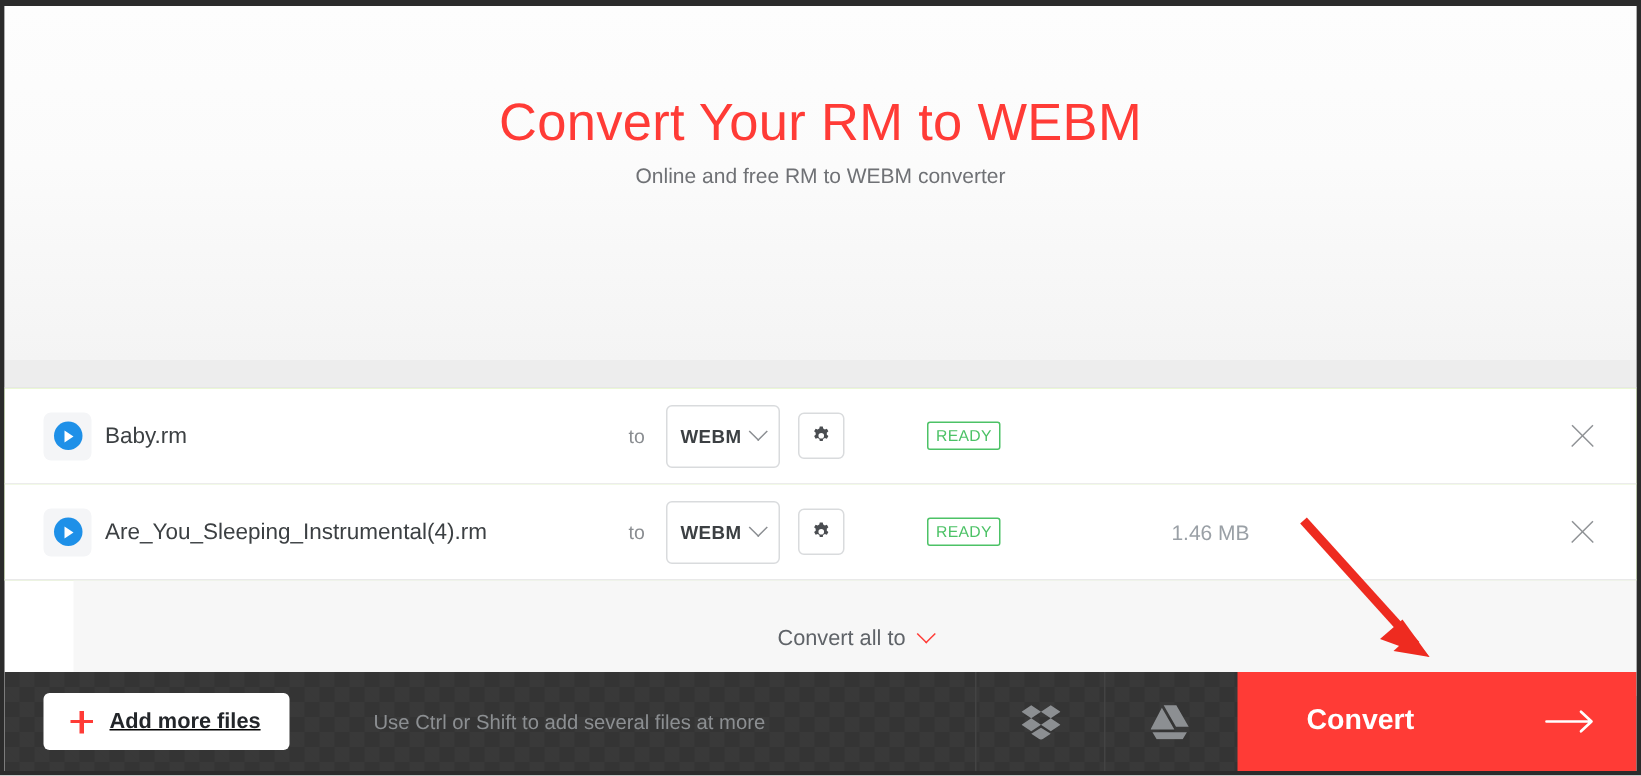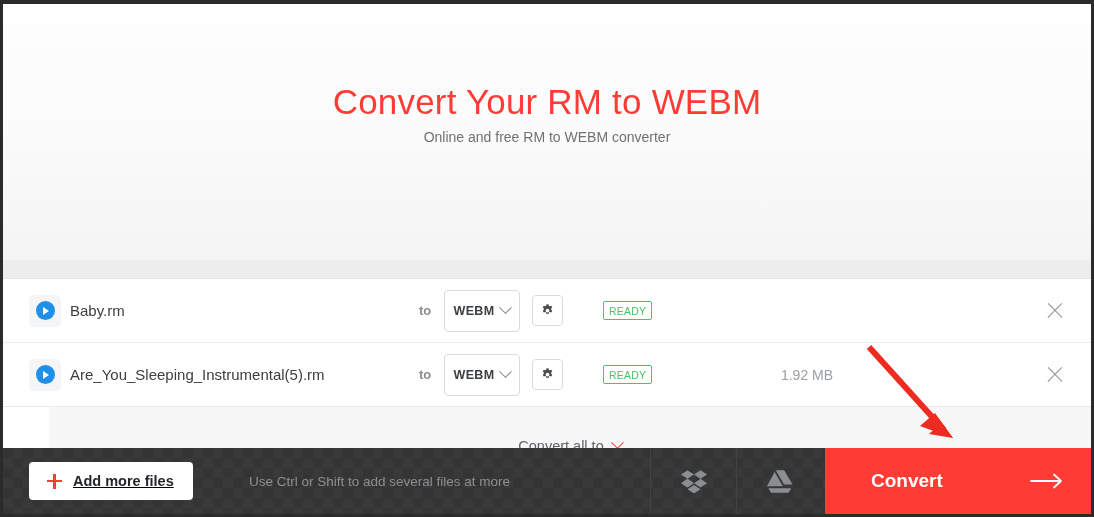--- a/index.html
+++ b/index.html
@@ -23,21 +23,20 @@
     border-top: 4px solid #2b2b2b;
     border-bottom: 3px solid #2b2b2b;
     background: #ffffff;
   }
 
   
   .hero {
     height: 236px;
     background: linear-gradient(to bottom, #fdfdfd 0%, #fbfbfb 45%, #f4f4f4 100%);
     position: relative;
-    margin-top: 20px;
   }
   .hero-title {
     position: absolute;
     top: 57px;
     left: 0;
     right: 0;
     text-align: center;
     font-size: 35px;
     color: #ff3b36;
     font-weight: 400;
@@ -112,21 +111,20 @@
     font-size: 15px;
     color: #3c4043;
     white-space: nowrap;
   }
 
   .to-label {
     position: absolute;
     left: 416px;
     font-size: 13px;
     color: #8a8d91;
-    font-weight: bold;
   }
 
   .fmt-select {
     position: absolute;
     left: 441px;
     width: 76px;
     height: 42px;
     border: 1px solid #d9dbdd;
     border-radius: 4px;
     background: #ffffff;
@@ -159,21 +157,21 @@
     border-radius: 4px;
     background: #ffffff;
     display: flex;
     align-items: center;
     justify-content: center;
     box-sizing: border-box;
   }
 
   .ready-badge {
     position: absolute;
-    left: 600px;
+    left: 615px;
     height: 17px;
     padding: 0 5px;
     border: 1px solid #4cc266;
     border-radius: 2px;
     display: flex;
     align-items: center;
     justify-content: center;
     font-size: 10.5px;
     color: #4cc266;
     letter-spacing: 0.2px;
@@ -359,33 +357,33 @@
       <div class="ready-badge">READY</div>
       <div class="close-x"></div>
     </div>
 
     <div class="file-row">
       <div class="play-wrap">
         <div class="play-circle">
             <div class="play-tri"></div>
           </div>
       </div>
-      <div class="file-name">Are_You_Sleeping_Instrumental(5).rm</div>
+      <div class="file-name">Are_You_Sleeping_Instrumental(4).rm</div>
       <div class="to-label">to</div>
       <div class="fmt-select">
         <span class="fmt-text">WEBM</span>
         <span class="chev"></span>
       </div>
       <div class="gear-btn">
         <svg width="15" height="15" viewBox="0 0 24 24">
           <path fill="#4a4d51" d="M13.6 2h-3.2l-.5 2.3a8 8 0 0 0-1.7 1l-2.2-.8-1.6 2.8 1.7 1.5a8 8 0 0 0 0 2l-1.7 1.5 1.6 2.8 2.2-.8c.5.4 1.1.7 1.7 1l.5 2.3h3.2l.5-2.3c.6-.3 1.2-.6 1.7-1l2.2.8 1.6-2.8-1.7-1.5a8 8 0 0 0 0-2l1.7-1.5-1.6-2.8-2.2.8a8 8 0 0 0-1.7-1L13.6 2zM12 15a3 3 0 1 1 0-6 3 3 0 0 1 0 6z"></path>
         </svg>
       </div>
       <div class="ready-badge">READY</div>
-      <div class="file-size">1.92 MB</div>
+      <div class="file-size">1.46 MB</div>
       <div class="close-x"></div>
     </div>
 
   </div>
 
   <div class="convert-all">
     <span class="convert-all-label">Convert all to</span>
     <span class="chev red"></span>
   </div>
 

